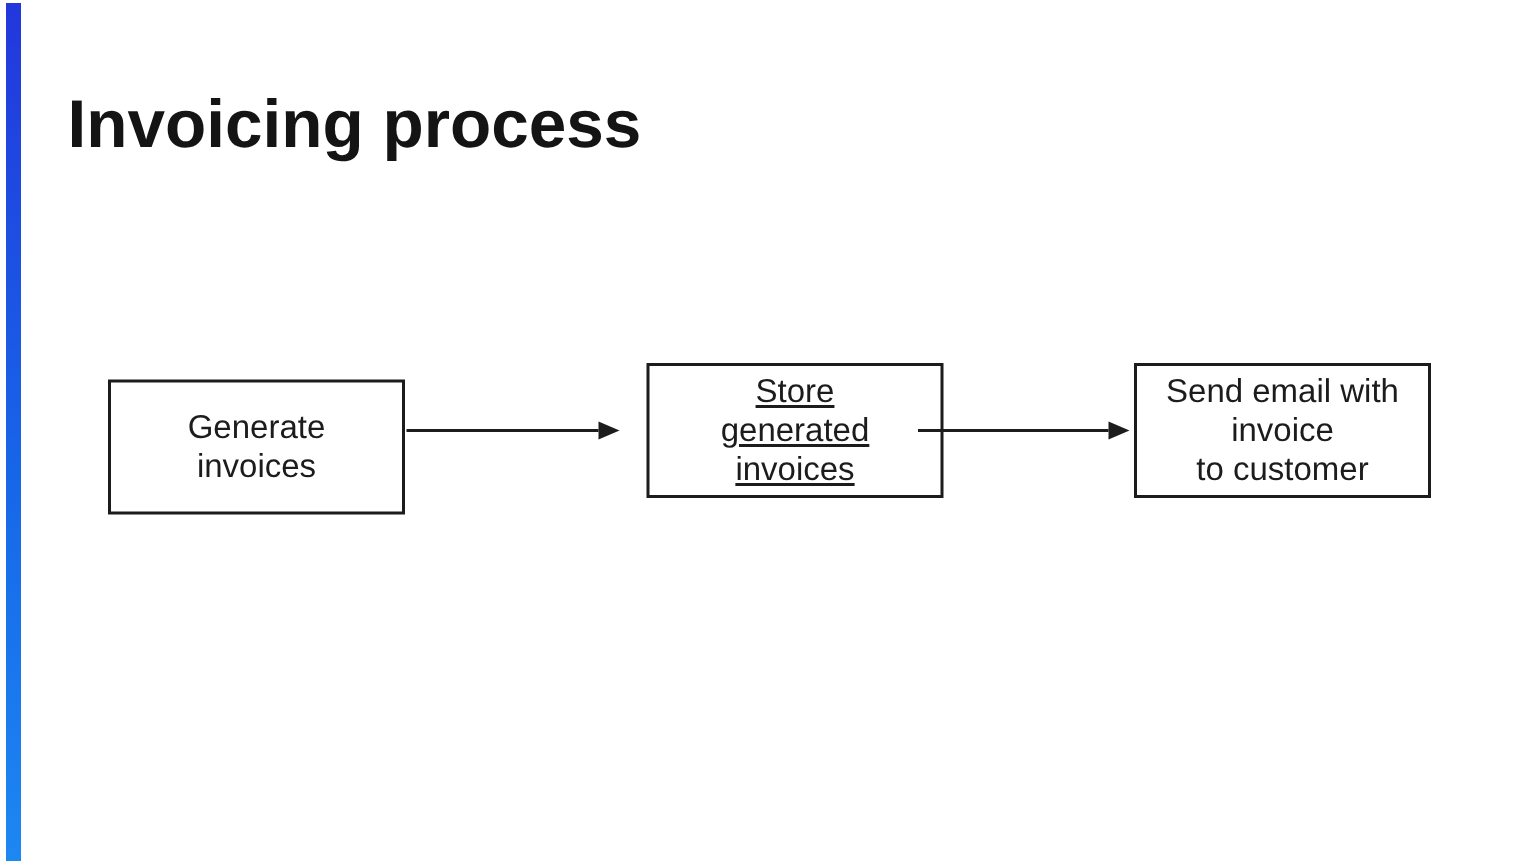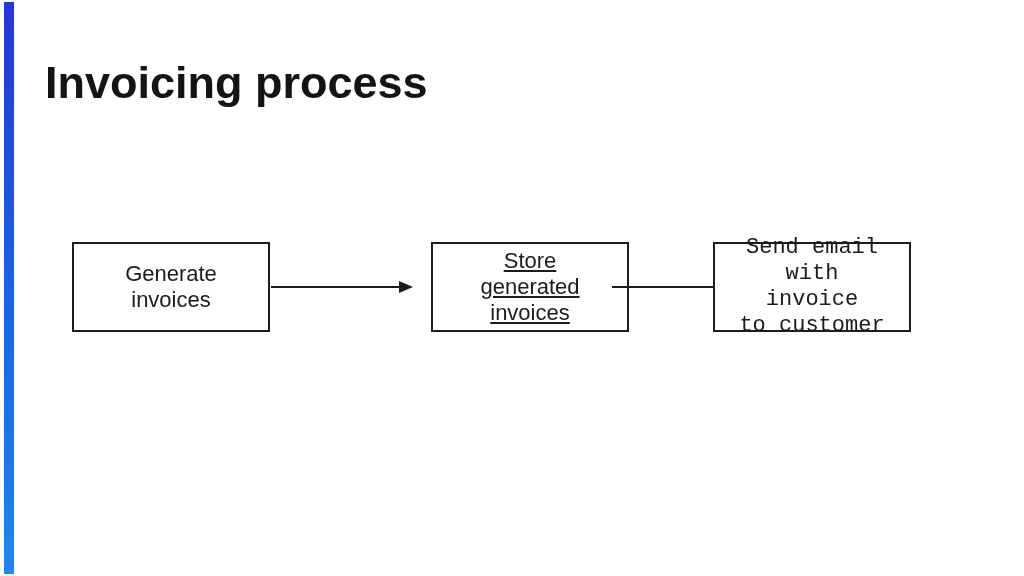--- a/index.html
+++ b/index.html
@@ -38,23 +38,23 @@
     background: #ffffff;
     display: flex;
     align-items: center;
     justify-content: center;
     text-align: center;
     font-size: 22px;
     line-height: 26px;
     color: #1c1c1c;
     white-space: pre-line;
   }
-  #node-generate { left: 72px; }
+  #node-generate { left: 72px; margin-top: 11px; }
   #node-store    { left: 431px; text-decoration: underline; }
-  #node-send     { left: 713px; font-family: Liberation Mono, monospace; }
+  #node-send     { left: 756px; }
   .flow-arrow {
     position: absolute;
     top: 286px;
     height: 2px;
     background: #1c1c1c;
   }
   .flow-arrow::after {
     content: "";
     position: absolute;
     left: 100%;

